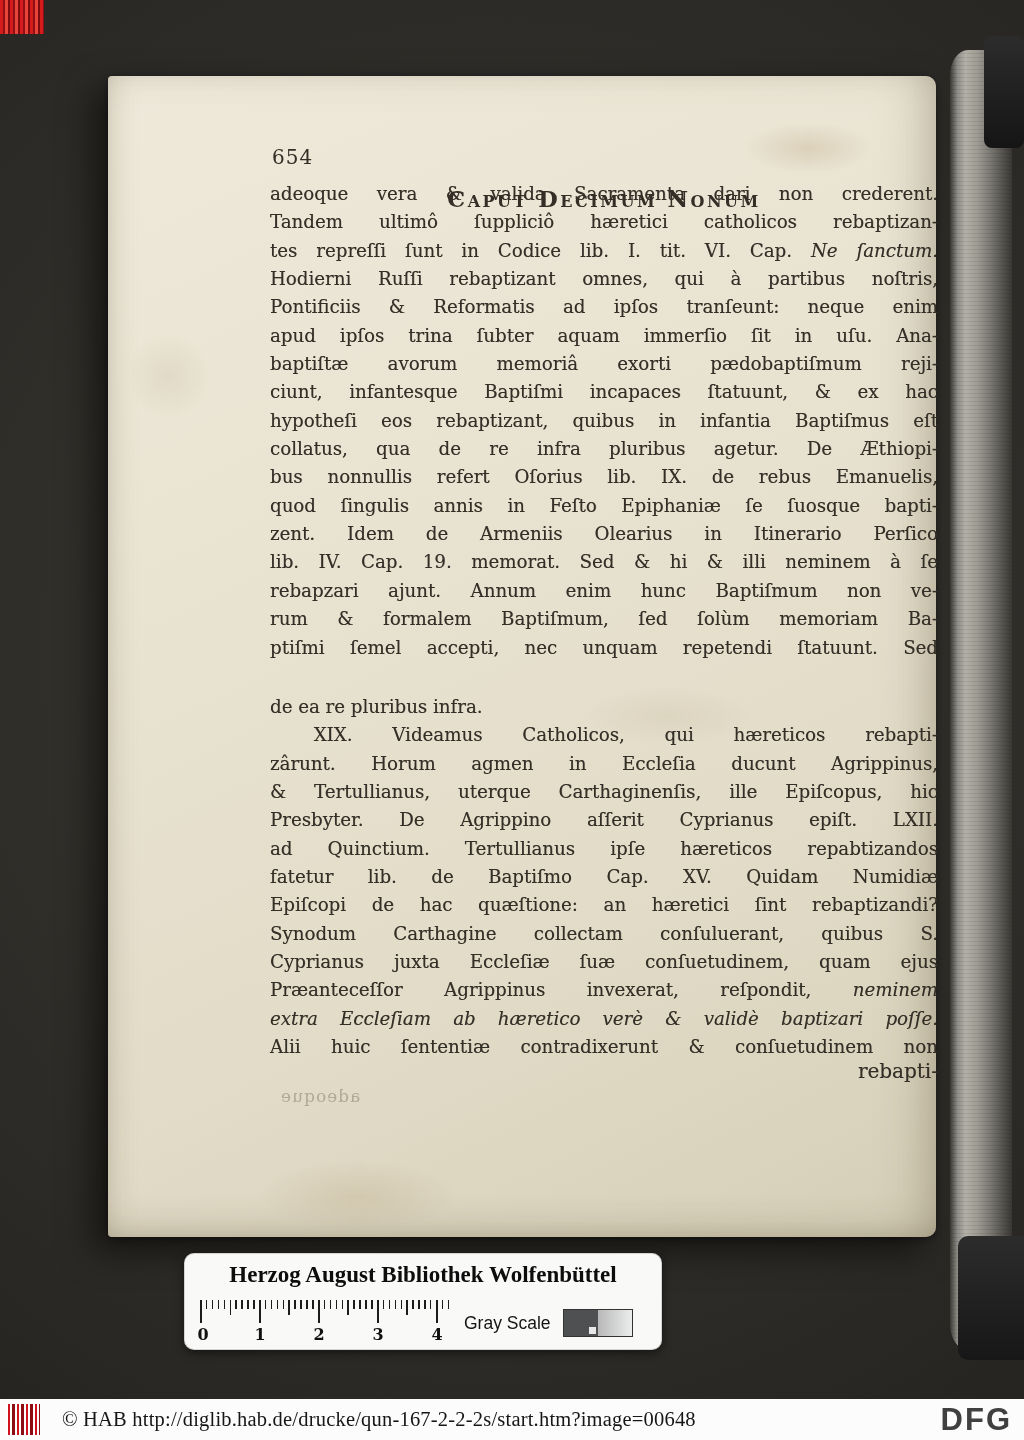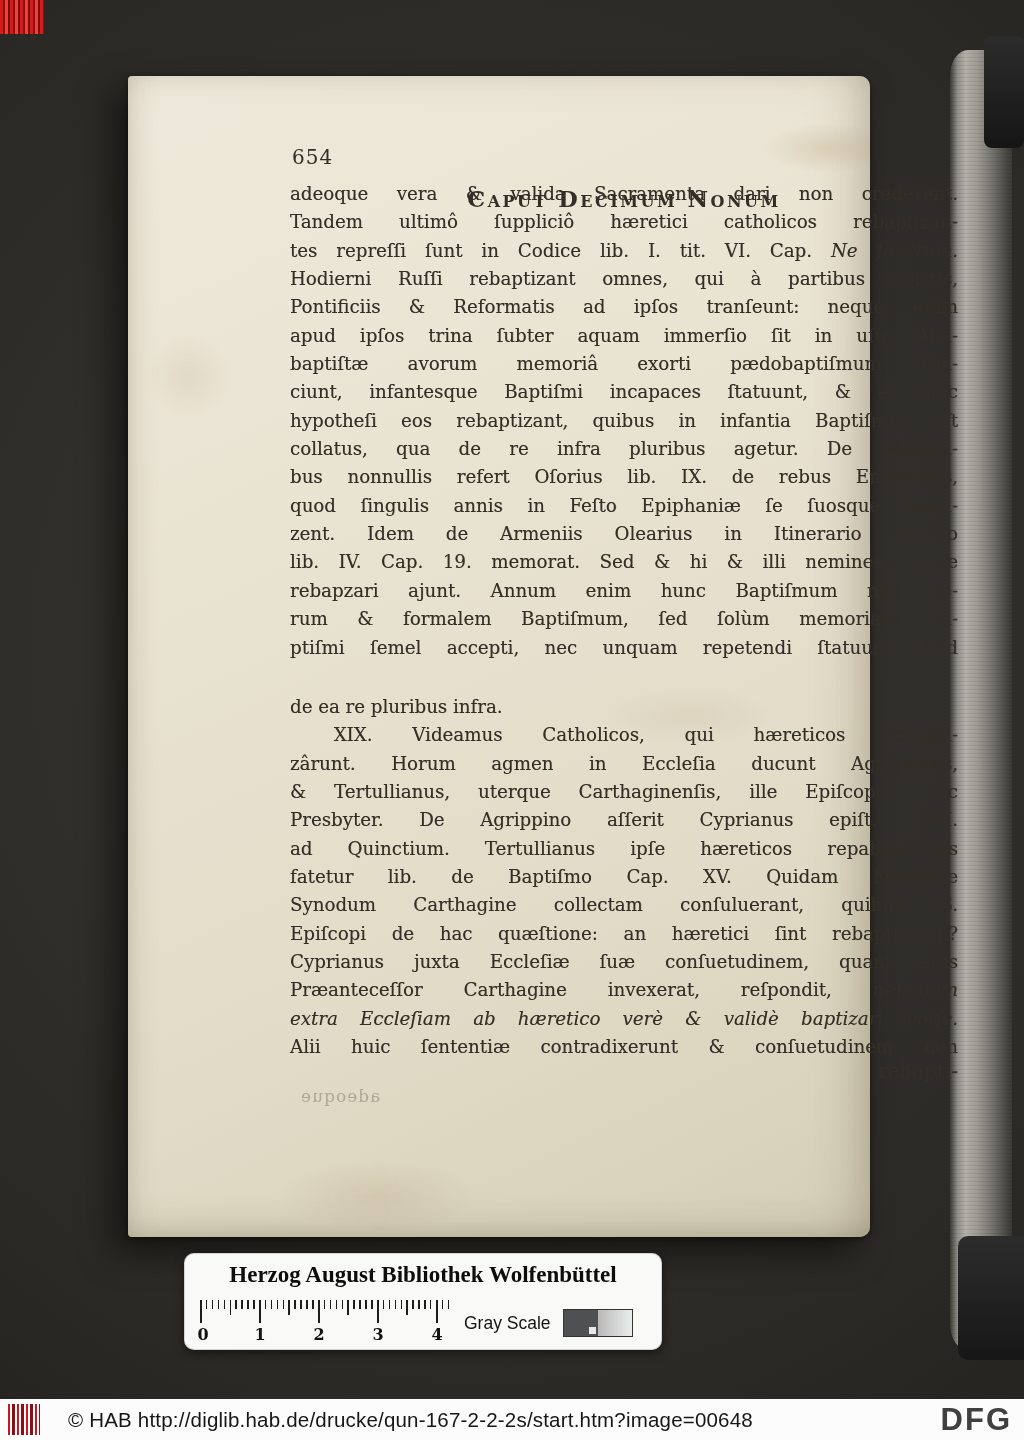--- a/index.html
+++ b/index.html
@@ -18,21 +18,21 @@
   .book-edge::after {
     content: ''; position: absolute; inset: 0; border-radius: inherit;
     background: repeating-linear-gradient(0deg, rgba(0,0,0,0.08) 0 1px, transparent 1px 4px);
   }
   .clip { position: absolute; }
   .clip.top { left: 984px; top: 36px; width: 40px; height: 112px; border-radius: 8px; background: linear-gradient(180deg, #2c2c2c, #151515); }
   .clip.bottom { left: 958px; top: 1236px; width: 66px; height: 124px; border-radius: 10px 0 0 10px; background: linear-gradient(180deg, #2c2c2c, #171717); }
 
   
   .page {
-    position: absolute; left: 128px; top: 76px; width: 742px; height: 1161px;
+    position: absolute; left: 108px; top: 76px; width: 828px; height: 1161px;
     background: linear-gradient(155deg, #eee9da 0%, #e9e3d2 35%, #e2dbc7 70%, #d5ceb7 100%);
     border-radius: 4px 10px 10px 4px;
     box-shadow: -14px 14px 34px rgba(0,0,0,0.55), 0 2px 6px rgba(0,0,0,0.4),
       inset -28px 0 50px -20px rgba(100,88,62,0.35),
       inset 16px 0 34px -22px rgba(100,88,62,0.30),
       inset 0 -20px 44px -24px rgba(100,88,62,0.30);
     color: #332e26;
   }
   .page::before {
     content: ''; position: absolute; inset: 0; border-radius: inherit; pointer-events: none;
@@ -113,21 +113,21 @@
   .gs-dark { width: 34px; height: 26px; background: #4e5052; position: relative; }
   .gs-dark::after { content: ''; position: absolute; right: 2px; bottom: 2px; width: 7px; height: 7px; background: #e8e8e8; }
   .gs-light { width: 34px; height: 26px; background: linear-gradient(90deg, #b8b8b8, #eceded); }
 
   
   .footer-bar {
     position: absolute; left: 0; top: 1399px; width: 1024px; height: 41px;
     background: #fcfcfc; display: flex; align-items: center;
   }
   .footer-text {
-    margin-left: 28px; font-family: Liberation Sans, sans-serif;
+    margin-left: 22px; font-family: Liberation Serif, serif;
     font-size: 20.5px; color: #161616; letter-spacing: 0.2px; white-space: nowrap;
   }
   .dfg-logo {
     margin-left: auto; margin-right: 12px;
     font-family: "Liberation Sans", sans-serif; font-weight: bold;
     font-size: 31px; color: #404040; letter-spacing: 2px;
   }
 </style>
 </head>
 <body>
@@ -162,24 +162,24 @@
         <div class="line"><span class="rm">rebapzari ajunt. Annum enim hunc Baptiſmum non ve-</span></div>
         <div class="line"><span class="rm">rum &amp; formalem Baptiſmum, ſed ſolùm memoriam Ba-</span></div>
         <div class="line"><span class="rm">ptiſmi ſemel accepti, nec unquam repetendi ſtatuunt. Sed</span></div>
         <div class="line flush"><span class="rm">de ea re pluribus infra.</span></div>
         <div class="line indent"><span class="rm">XIX. Videamus Catholicos, qui hæreticos rebapti-</span></div>
         <div class="line"><span class="rm">zârunt. Horum agmen in Eccleſia ducunt Agrippinus,</span></div>
         <div class="line"><span class="rm">&amp; Tertullianus, uterque Carthaginenſis, ille Epiſcopus, hic</span></div>
         <div class="line"><span class="rm">Presbyter. De Agrippino aſſerit Cyprianus epiſt. LXII.</span></div>
         <div class="line"><span class="rm">ad Quinctium. Tertullianus ipſe hæreticos repabtizandos</span></div>
         <div class="line"><span class="rm">fatetur lib. de Baptiſmo Cap. XV. Quidam Numidiæ</span></div>
+        <div class="line"><span class="rm">Epiſcopi de hac quæſtione: an hæretici ſint rebaptizandi?</span></div>
         <div class="line"><span class="rm">Synodum Carthagine collectam conſuluerant, quibus S.</span></div>
-        <div class="line"><span class="rm">Epiſcopi de hac quæſtione: an hæretici ſint rebaptizandi?</span></div>
         <div class="line"><span class="rm">Cyprianus juxta Eccleſiæ ſuæ conſuetudinem, quam ejus</span></div>
-        <div class="line"><span class="rm">Præanteceſſor Carthagine invexerat, reſpondit, </span><span class="it">neminem</span></div>
+        <div class="line"><span class="rm">Præanteceſſor Agrippinus invexerat, reſpondit, </span><span class="it">neminem</span></div>
         <div class="line"><span class="it">extra Eccleſiam ab hæretico verè &amp; validè baptizari poſſe.</span></div>
         <div class="line"><span class="rm">Alii huic ſententiæ contradixerunt &amp; conſuetudinem non</span></div>
       </div>
 
     <div class="catchword-row">
       <span>rebapti-</span>
     </div>
 
     <span class="ghost">adeoque</span>
   </div>

